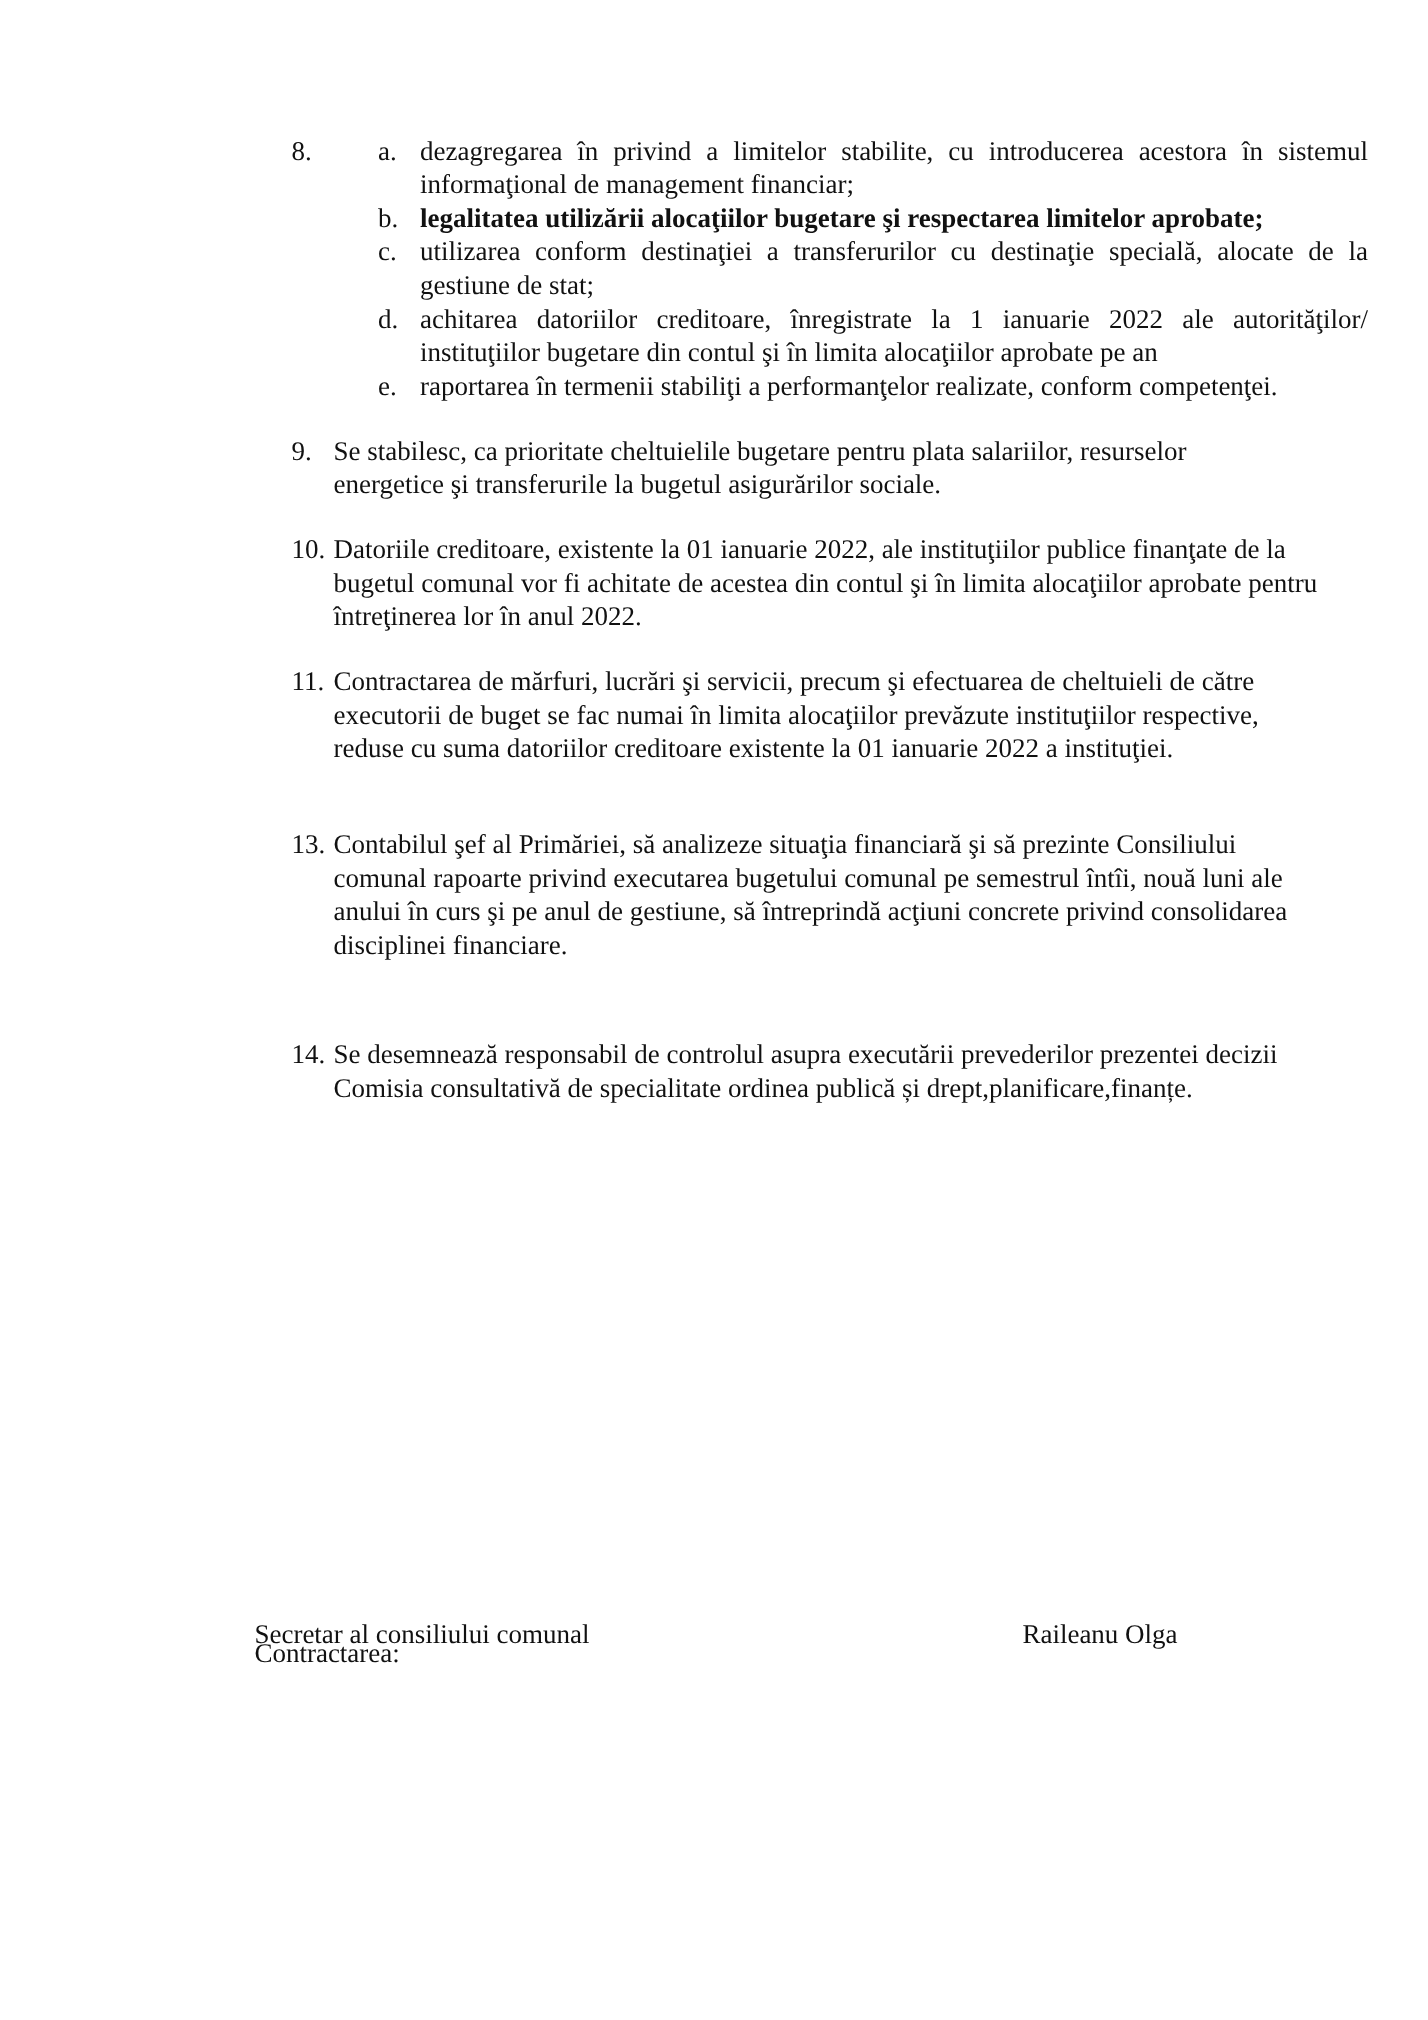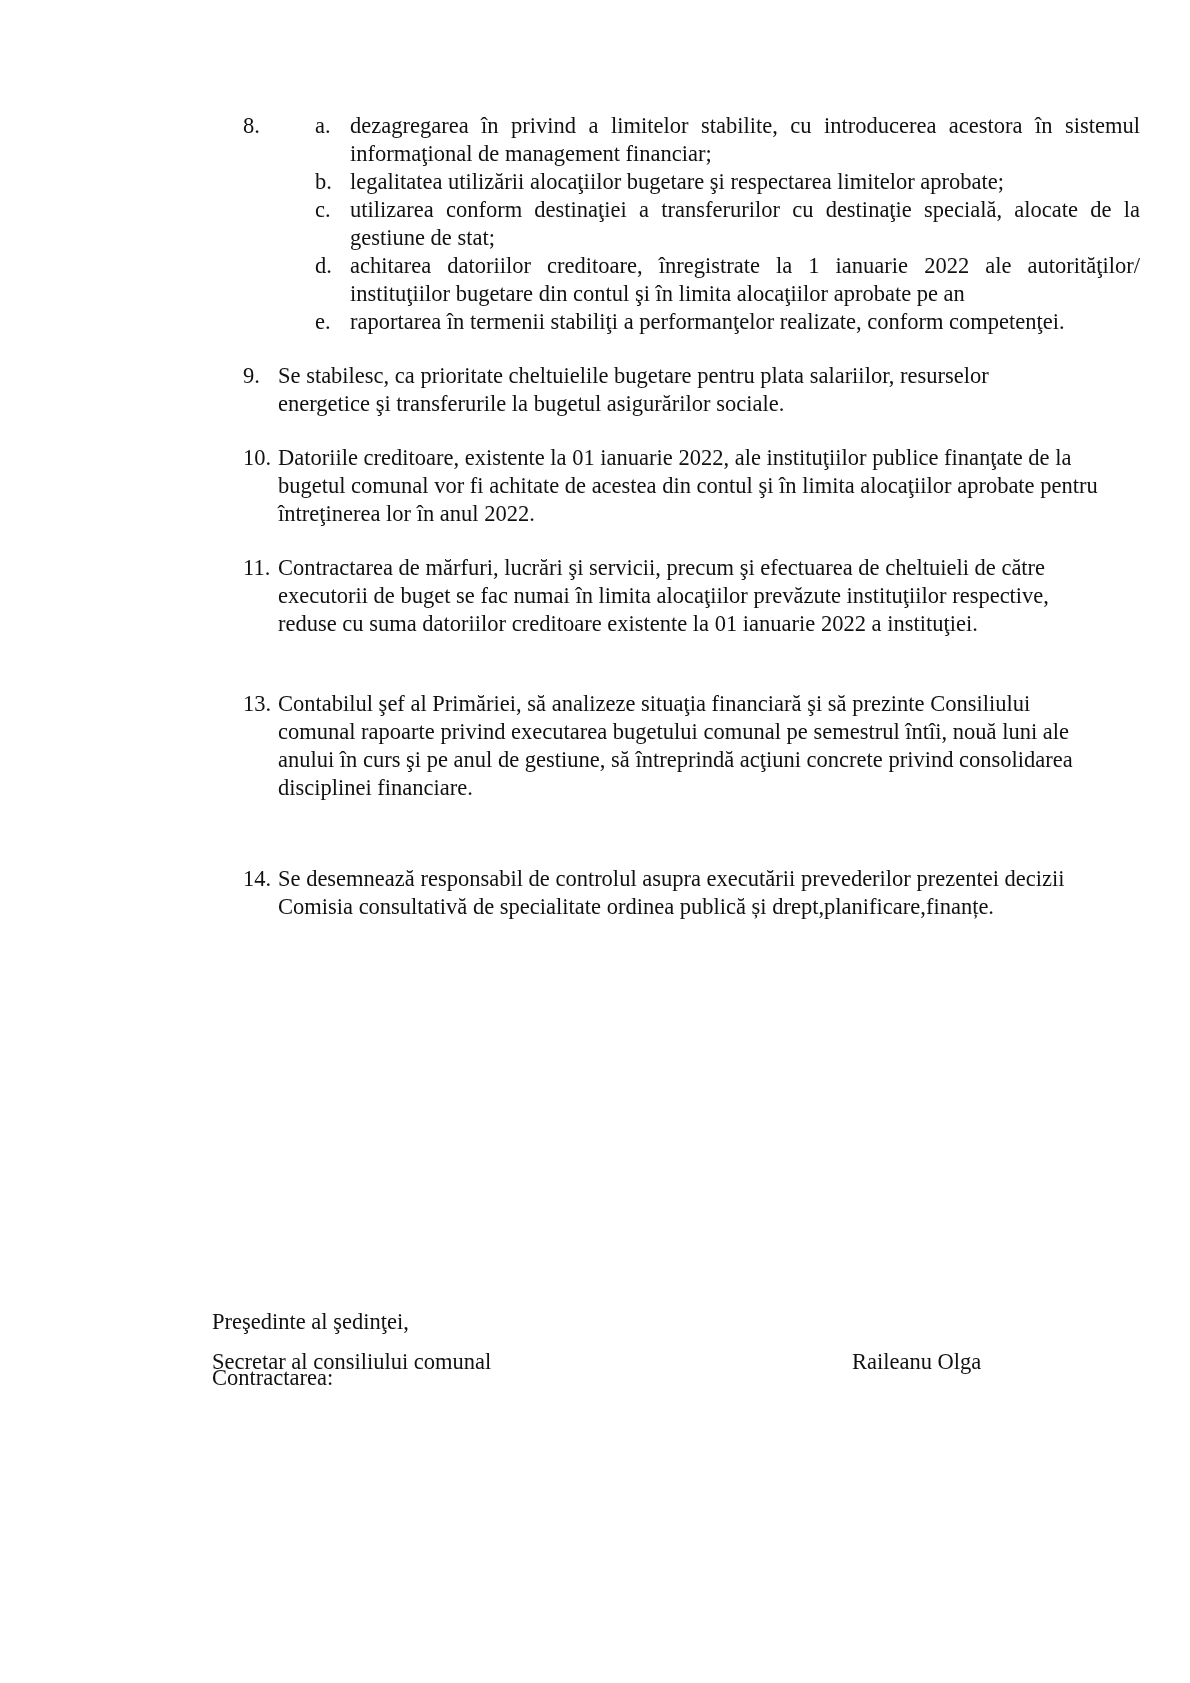--- a/index.html
+++ b/index.html
@@ -33,21 +33,21 @@
 
     <div class="item" style="width:862px;">
       <span class="num">8.</span>
       <div class="sub">
         <div class="sub-item">
           <span class="letter">a.</span>
           <span class="txt" style="display:block;">dezagregarea în privind a limitelor stabilite, cu introducerea acestora în sistemul informaţional de management financiar;</span>
         </div>
         <div class="sub-item">
           <span class="letter">b.</span>
-          <span class="txt" style="display:block;">legalitatea utilizării alocaţiilor bugetare şi respectarea limitelor aprobate;</span>
+          <span class="txt" style="display:block;font-weight:bold;">legalitatea utilizării alocaţiilor bugetare şi respectarea limitelor aprobate;</span>
         </div>
         <div class="sub-item">
           <span class="letter">c.</span>
           <span class="txt" style="display:block;">utilizarea conform destinaţiei a transferurilor cu destinaţie specială, alocate de la gestiune de stat;</span>
         </div>
         <div class="sub-item">
           <span class="letter">d.</span>
           <span class="txt" style="display:block;">achitarea datoriilor creditoare, înregistrate la 1 ianuarie 2022 ale autorităţilor/ instituţiilor bugetare din contul şi în limita alocaţiilor aprobate pe an</span>
         </div>
         <div class="sub-item">
@@ -92,23 +92,20 @@
 
     <div class="item" style="width:790px;margin-top:37px;">
       <span class="num">14.</span>
       <span class="txt">Se desemnează responsabil de controlul asupra executării prevederilor prezentei decizii Comisia consultativă de specialitate ordinea publică și drept,planificare,finanțe.</span>
     </div>
 
     <div class="gap2"></div>
 
   </div>
 
-  <div class="sig" style="top:1308px;">
-    <span>Preşedinte al şedinţei,</span>
-  </div>
   <div class="sig" style="top:1364px;">
     <span>Contractarea:</span>
   </div>
   <div class="sig" style="top:1348px;">
     <span>Secretar al consiliului comunal</span>
     <span class="sig-right" style="left:640px;">Raileanu Olga</span>
   </div>
 </div>
 
 </body></html>

